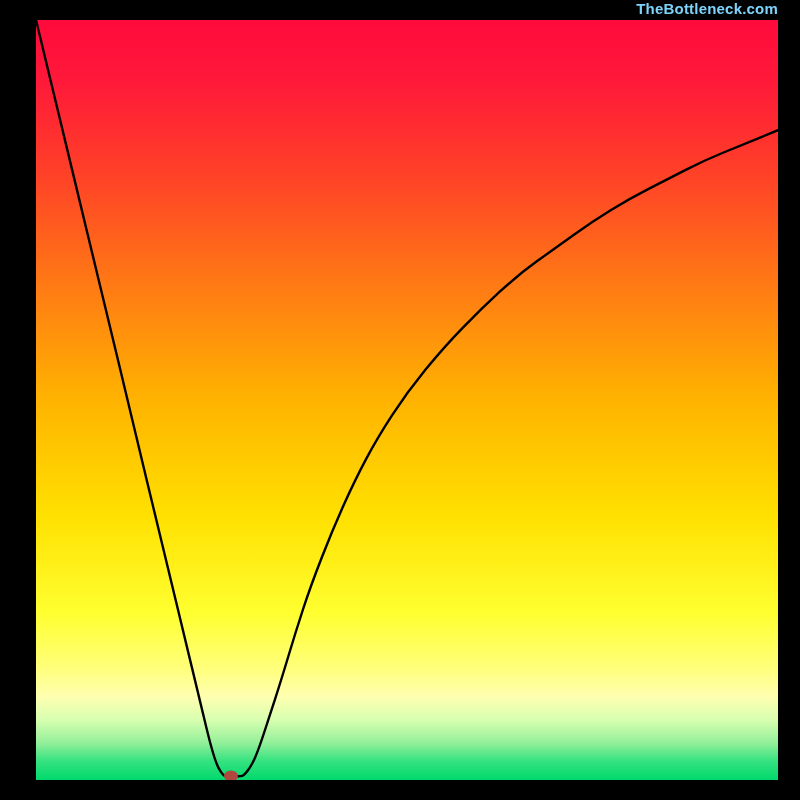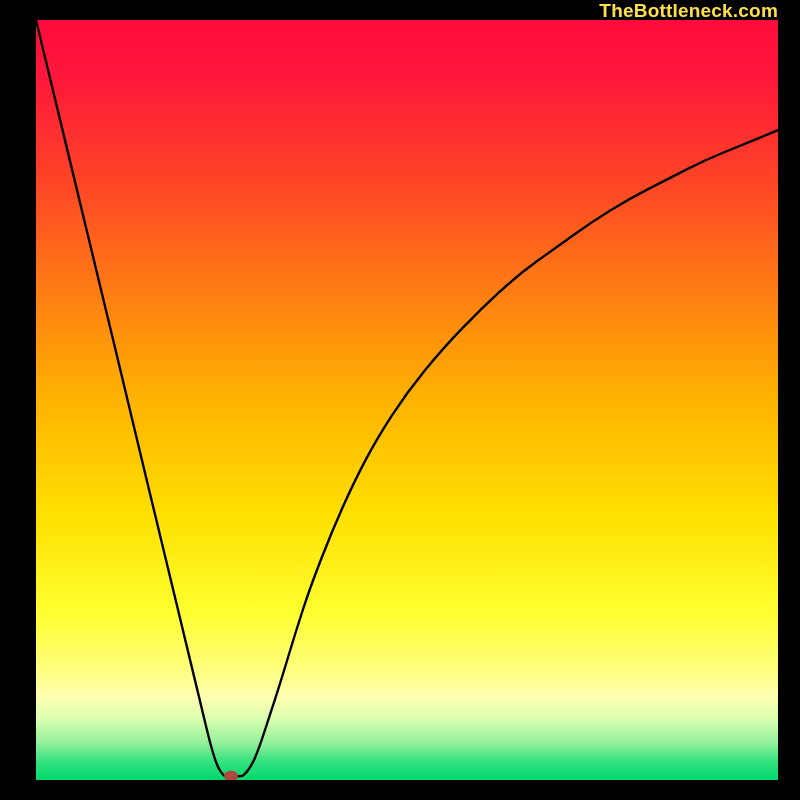--- a/index.html
+++ b/index.html
@@ -43,24 +43,24 @@
     width: 14px;
     height: 11px;
     border-radius: 50% / 50%;
     transform: translate(-50%, -50%);
   }
   .attribution {
     position: absolute;
     top: 0px;
     right: 22px;
     font-family: Arial, Helvetica, sans-serif;
-    font-size: 19px;
+    font-size: 15px;
     font-weight: 600;
     letter-spacing: 0.2px;
-    color: #fde047;
+    color: #7dd3fc;
     user-select: none;
   }
 </style>
 </head>
 <body>
 
 <div class="stage">
 
   <div class="plot">
 

